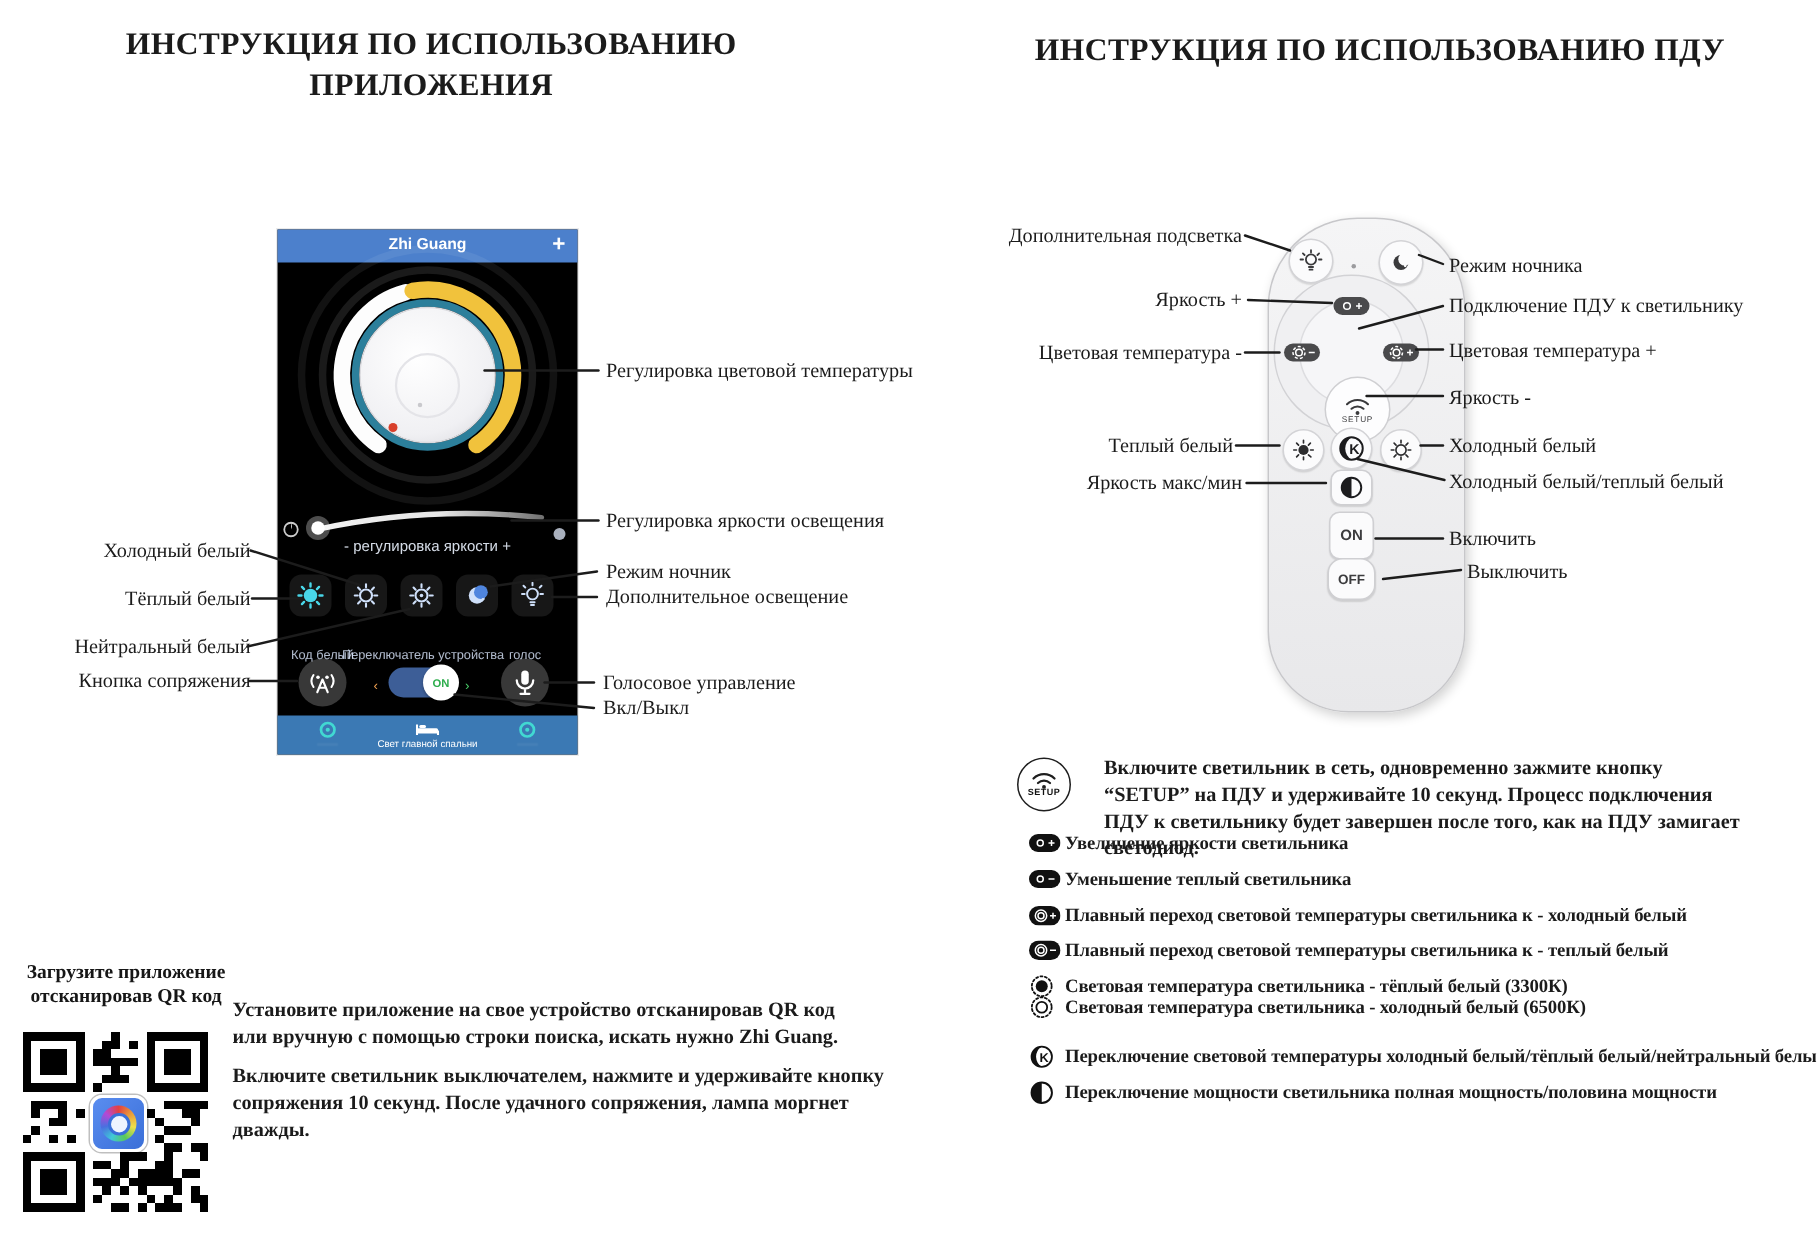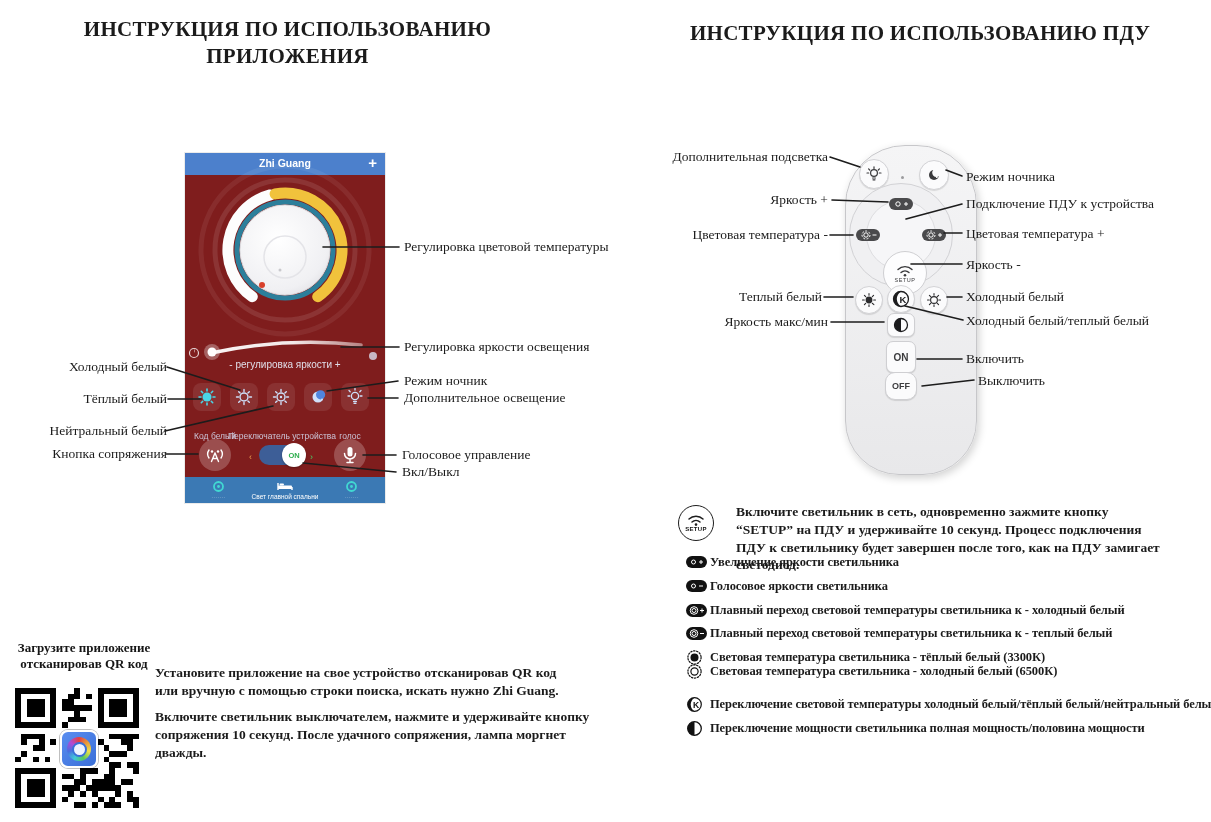--- a/index.html
+++ b/index.html
@@ -4,21 +4,21 @@
 <style>
   html,body{margin:0;padding:0;background:#ffffff;}
   #page{position:relative;width:1211px;height:822px;background:#fff;overflow:hidden;
         font-family:"Liberation Serif",serif;color:#1b1b1b;}
   .ser{font-family:"Liberation Serif",serif;font-weight:bold;color:#161616;}
   .title{position:absolute;font-size:21px;font-weight:bold;text-align:center;line-height:1.3;letter-spacing:.3px;}
   .callout{position:absolute;font-size:13.5px;font-weight:normal;white-space:nowrap;line-height:1.1;}
   .r{text-align:right;}
   .para{position:absolute;font-size:13.5px;font-weight:bold;line-height:1.32;}
   
-  #app{position:absolute;left:185px;top:153px;width:200px;height:350px;background:#7f1d1d;z-index:1;
+  #app{position:absolute;left:185px;top:153px;width:200px;height:350px;background:#000000;z-index:1;
        font-family:"Liberation Sans",sans-serif;box-shadow:0 0 0 1px rgba(0,0,0,.08);}
   #app-topbar{position:absolute;left:0;top:0;width:100%;height:22px;background:#4c80cc;}
   #app-title{position:absolute;width:100%;text-align:center;top:4px;font-size:10.5px;font-weight:bold;color:#fff;}
   #app-plus{position:absolute;right:8px;top:1px;font-size:15px;color:#fff;font-weight:bold;}
   #arc-label{position:absolute;left:0;top:206px;width:100%;text-align:center;font-size:10px;color:rgba(235,243,255,.9);}
   .mini-label{position:absolute;top:278px;font-size:8.5px;color:rgba(220,233,255,.8);text-align:center;}
   .round-btn{position:absolute;top:286px;width:32px;height:32px;border-radius:50%;background:rgba(255,255,255,.22);}
   #toggle{position:absolute;left:74px;top:292px;width:46px;height:20px;border-radius:10px;background:#3d5e97;}
   #toggle-knob{position:absolute;left:23px;top:-2px;width:24px;height:24px;border-radius:50%;background:#fff;
                box-shadow:0 1px 2px rgba(0,0,0,.3);display:flex;align-items:center;justify-content:center;
@@ -328,21 +328,21 @@
     <div class="rsq" style="left:39px;top:226px;width:30px;height:26px;font-size:9px;border-radius:10px;">OFF</div>
   </div>
 
   <div class="callout lbl r" style="right:383px;top:150px;">Дополнительная подсветка</div>
   <div class="callout lbl r" style="right:383px;top:193px;">Яркость +</div>
   <div class="callout lbl r" style="right:383px;top:228px;">Цветовая температура -</div>
   <div class="callout lbl r" style="right:389px;top:290px;">Теплый белый</div>
   <div class="callout lbl r" style="right:383px;top:315px;">Яркость макс/мин</div>
 
   <div class="callout lbl" style="left:966px;top:170px;">Режим ночника</div>
-  <div class="callout lbl" style="left:966px;top:197px;">Подключение ПДУ к устройства</div>
+  <div class="callout lbl" style="left:966px;top:197px;">Подключение ПДУ к светильнику</div>
   <div class="callout lbl" style="left:966px;top:227px;">Цветовая температура +</div>
   <div class="callout lbl" style="left:966px;top:258px;">Яркость -</div>
   <div class="callout lbl" style="left:966px;top:290px;">Холодный белый</div>
   <div class="callout lbl" style="left:966px;top:314px;">Холодный белый/теплый белый</div>
   <div class="callout lbl" style="left:966px;top:352px;">Включить</div>
   <div class="callout lbl" style="left:978px;top:374px;">Выключить</div>
 
   <div id="setup-icon">
     <svg width="20" height="12" viewBox="0 0 20 12">
       <g stroke="#1e1e1e" stroke-width="1.5" fill="none" stroke-linecap="round">
@@ -369,21 +369,21 @@
   <div class="legend-row" style="top:575px;">
     <span class="legend-ico">
       <svg width="21" height="12" viewBox="0 0 21 12">
           <rect width="21" height="12" rx="6" fill="#111"></rect>
           <g stroke="#fff" stroke-width="1" fill="none">
             <circle cx="7.5" cy="6" r="2"></circle>
             <path d="M13 6h4"></path>
           </g>
         </svg>
     </span>
-    <span class="legend-text">Голосовое яркости светильника</span>
+    <span class="legend-text">Уменьшение теплый светильника</span>
   </div>
   <div class="legend-row" style="top:599px;">
     <span class="legend-ico">
       <svg width="21" height="13" viewBox="0 0 21 13">
           <rect width="21" height="13" rx="6.5" fill="#111"></rect>
           <g stroke="#fff" stroke-width="1" fill="none">
             <circle cx="8" cy="6.5" r="2"></circle>
             <circle cx="8" cy="6.5" r="3.8"></circle>
             <path d="M14 6.5h4M16 4.5v4"></path>
           </g>

